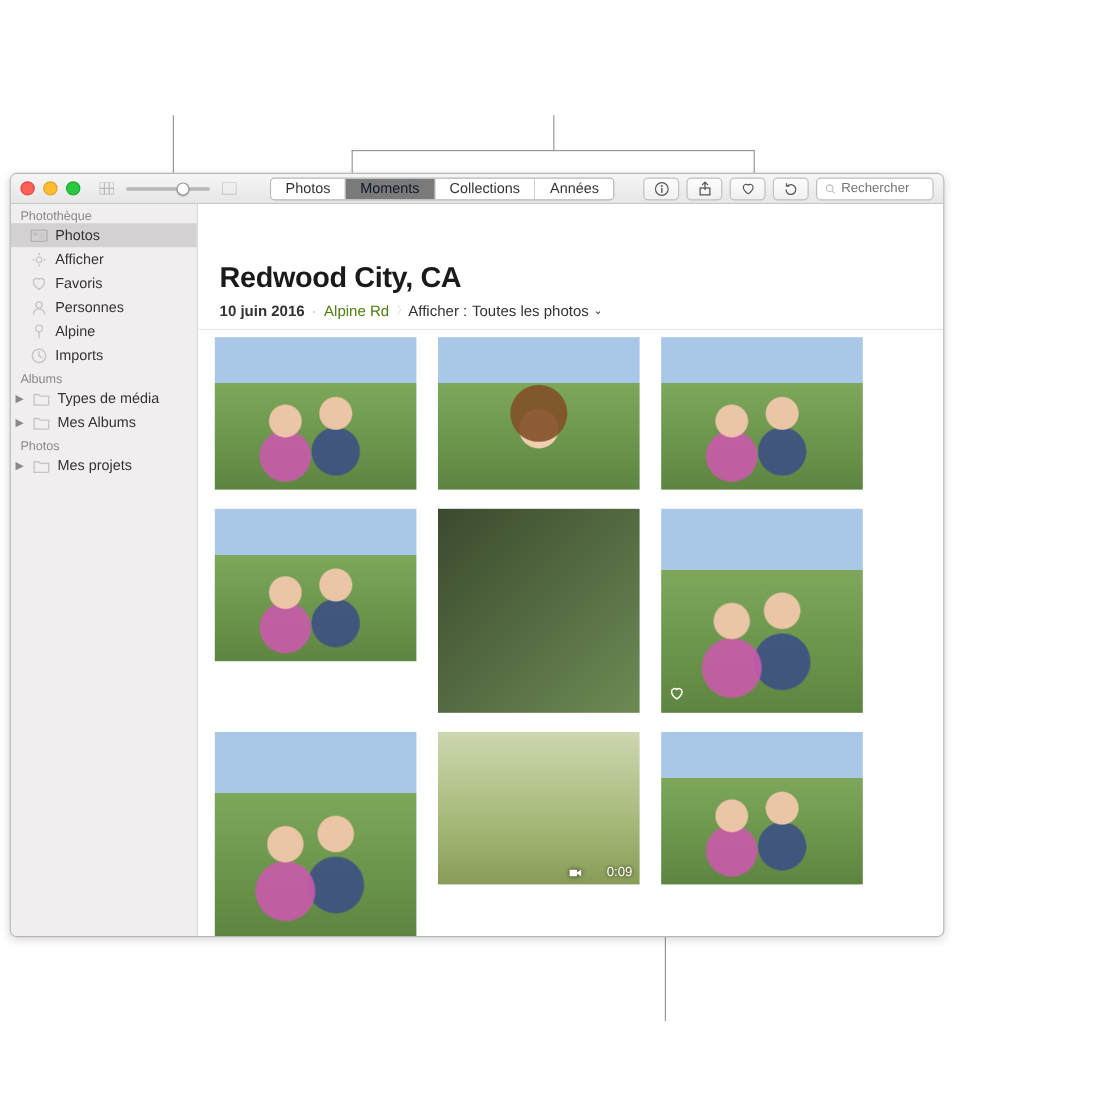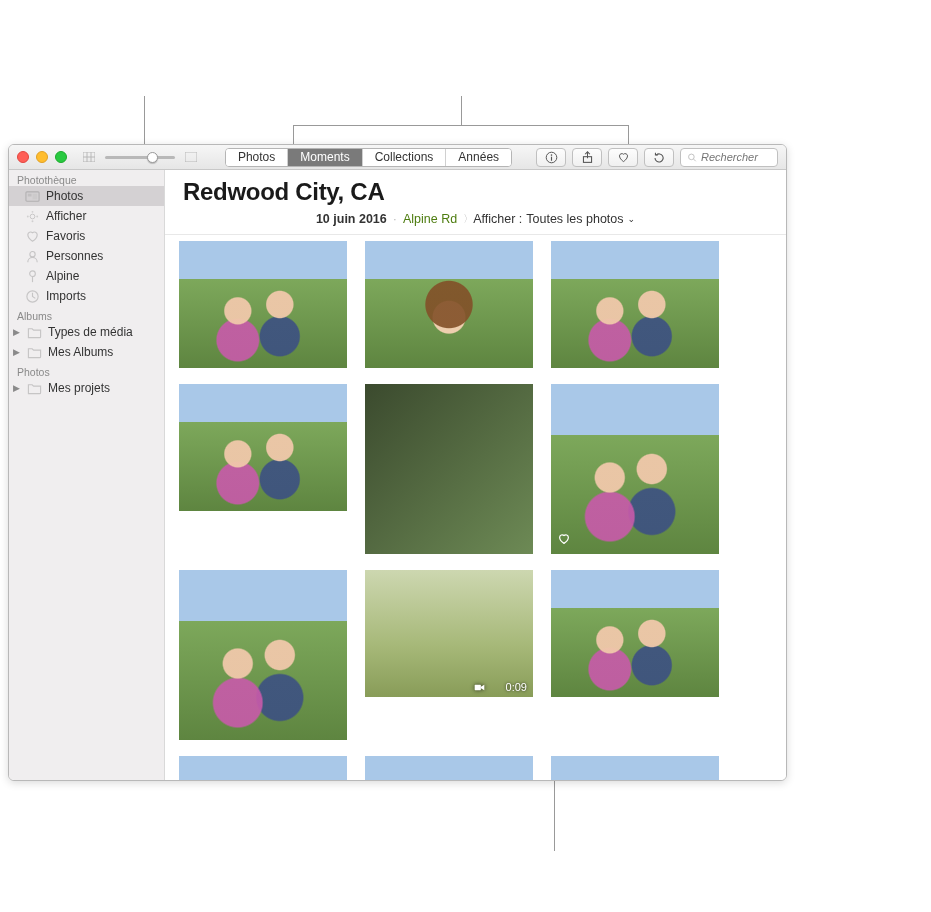--- a/index.html
+++ b/index.html
@@ -76,36 +76,36 @@
   .seg {
     display:flex; border:1px solid #b5b5b5; border-radius:4px;
     overflow:hidden; height:19px; font-size:12px; background:#fff;
   }
   .seg button {
     border:none; background:#fff; padding:0 12px; font-size:12px;
     color:#333; border-right:1px solid #d0d0d0; cursor:pointer;
     font-family:inherit;
   }
   .seg button:last-child{border-right:none;}
-  .seg button.active{background:#7a7a7a;color:#ffffff;}
+  .seg button.active{background:#7a7a7a;color:#0f172a;}
   .tb-group{display:flex; gap:6px; align-items:center;}
   .tb-btn {
     width:30px; height:19px; border:1px solid #c0c0c0; border-radius:4px;
     background:linear-gradient(#fdfdfd,#f0f0f0);
     display:flex; align-items:center; justify-content:center;
     cursor:pointer; color:#555;
   }
   .tb-btn svg{width:13px;height:13px;}
   .search {
     height:19px; border:1px solid #c0c0c0; border-radius:4px;
     background:#fff; display:flex; align-items:center; padding:0 6px;
     width:98px; color:#999; font-size:11px; gap:4px;
   }
   .search svg{width:11px;height:11px;opacity:.5;}
-  .search input{border:none;outline:none;font-size:11px;width:70px;color:#333;background:transparent;font-style:italic;}
+  .search input{border:none;outline:none;font-size:11px;width:70px;color:#333;background:transparent;}
 
   .body { flex:1; display:flex; overflow:hidden; }
   .sidebar {
     width:156px; background:#f0eeef;
     border-right:1px solid #d9d9d9;
     font-size:12px; color:#333;
     overflow-y:auto;
   }
   .sb-section {
     padding:4px 0 0 8px; font-size:10.5px; color:#8a8a8a; font-weight:500;
@@ -114,23 +114,23 @@
   .sb-item {
     display:flex; align-items:center; gap:6px;
     padding:2px 4px 2px 16px; height:20px;
     cursor:pointer; color:#333;
   }
   .sb-item.selected{background:#d4d1d3;}
   .sb-item .disc{color:#8a8a8a; font-size:9px; width:8px; margin-left:-12px;}
   .sb-item svg, .sb-item .ico{width:15px;height:15px;flex-shrink:0;opacity:.55;}
 
   .main {flex:1; overflow:hidden; display:flex; flex-direction:column; background:#fff;}
-  .main-header{padding:8px 18px 2px 18px;}
+  .main-header{padding:8px 18px 2px 18px;margin-top:40px;}
   .main-title{font-size:24px; font-weight:700; color:#1a1a1a; letter-spacing:-.3px;}
-  .main-sub{display:flex; justify-content:center; align-items:center; padding:4px 18px 8px 18px; border-bottom:1px solid #e8e8e8; font-size:12.5px;}
+  .main-sub{display:flex; justify-content:flex-start; align-items:center; padding:4px 18px 8px 18px; border-bottom:1px solid #e8e8e8; font-size:12.5px;}
   .sub-left{display:flex; gap:6px; align-items:center; color:#333;}
   .sub-left .date{font-weight:600;}
   .sub-left .loc{color:#4d7c0f;}
   .sub-left .chev{color:#bbb; font-size:10px;}
   .sub-right{color:#333; display:flex; align-items:center; gap:4px; cursor:pointer;}
   .sub-right .chev{font-size:9px;}
 
   .grid {
     flex:1; overflow:hidden; padding:6px 14px;
     display:flex; flex-wrap:wrap; gap:16px 18px;

